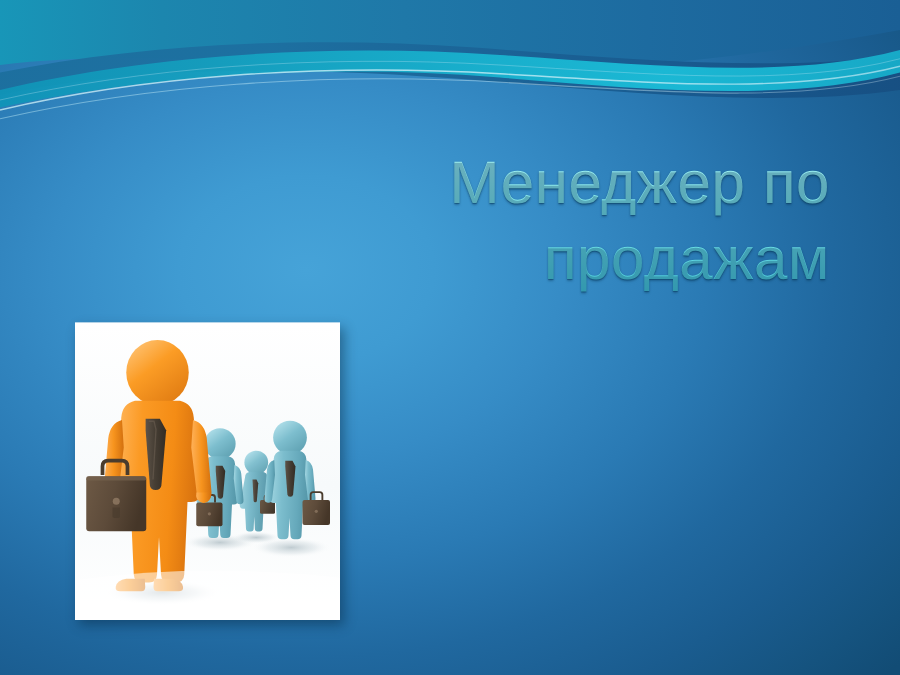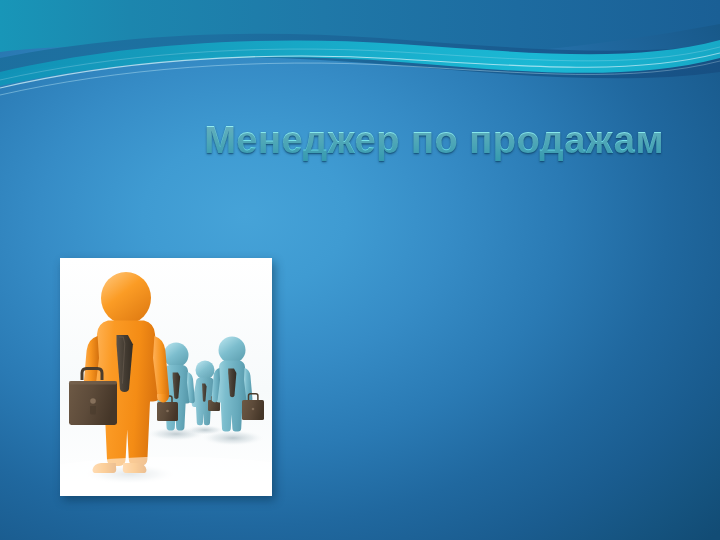--- a/index.html
+++ b/index.html
@@ -44,22 +44,22 @@
     position: absolute;
     left: 180px;
     top: 116px;
     width: 484px;
     text-align: right;
     z-index: 5;
   }
   #title-text {
     display: block;
     font-family: "Liberation Sans", sans-serif;
-    font-weight: bold;
-    font-size: 38px;
+    font-weight: normal;
+    font-size: 48px;
     line-height: 1.28;
     letter-spacing: 0.5px;
     color: #7fe6ea;
     background: linear-gradient(180deg, #a9f2f4 0%, #7fe6ea 42%, #45c8d8 100%);
     -webkit-background-clip: text;
     background-clip: text;
     -webkit-text-fill-color: transparent;
     text-shadow: 0 1px 0 rgba(10,60,95,0.35);
     filter: drop-shadow(0px 1px 1px rgba(8,52,86,0.55));
   }

